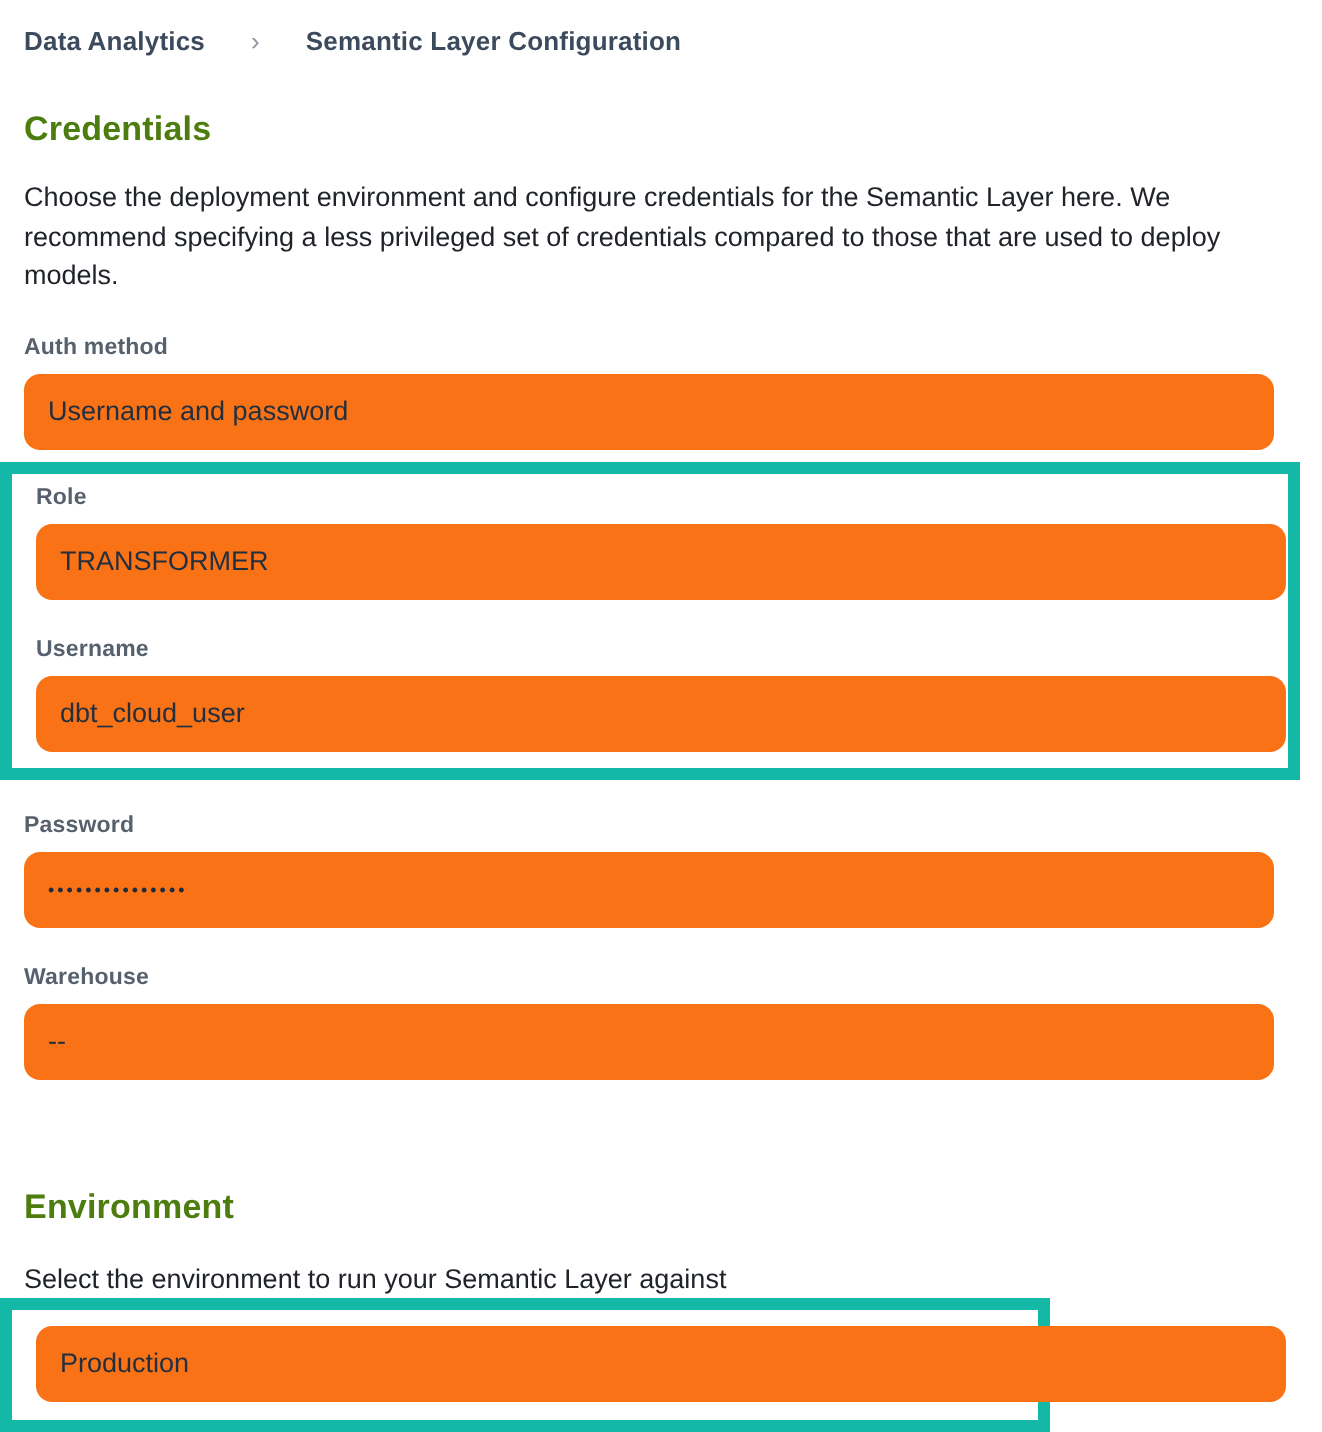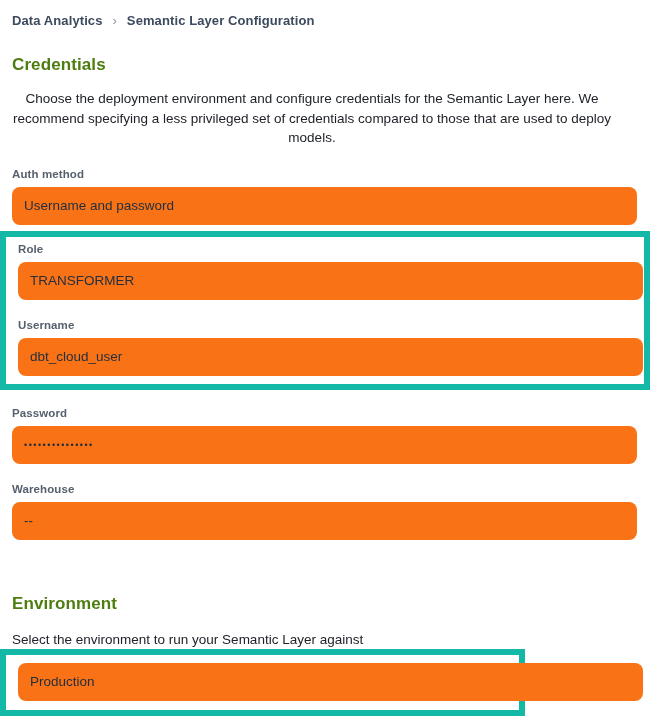--- a/index.html
+++ b/index.html
@@ -14,21 +14,21 @@
   .page {
     position: relative;
     width: 661px;
     height: 716px;
     padding-top: 13px;
   }
   
   .breadcrumb {
     display: flex;
     align-items: flex-end;
-    gap: 10px;
+    gap: 23px;
     margin-left: 12px;
     margin-right: 24px;
     font-size: 13px;
     font-weight: 700;
     color: #3c4a5e;
   }
   .breadcrumb .crumb { cursor: pointer; letter-spacing: 0.1px; }
   .breadcrumb .sep {
     color: #8e97a3;
     font-weight: 400;
@@ -43,21 +43,20 @@
     color: #4d7c0f;
     letter-spacing: 0.1px;
   }
   .credentials-title { margin: 27px 0 0 12px; }
   .section-desc {
     margin: 14px 24px 0 12px;
     font-size: 13.5px;
     line-height: 19.5px;
     color: #20242a;
     max-width: 600px;
-    text-align: center;
   }
   
   .form-group { margin-left: 12px; margin-right: 24px; }
   .field-label {
     display: block;
     font-size: 11.5px;
     font-weight: 700;
     color: #57616e;
     letter-spacing: 0.1px;
   }

